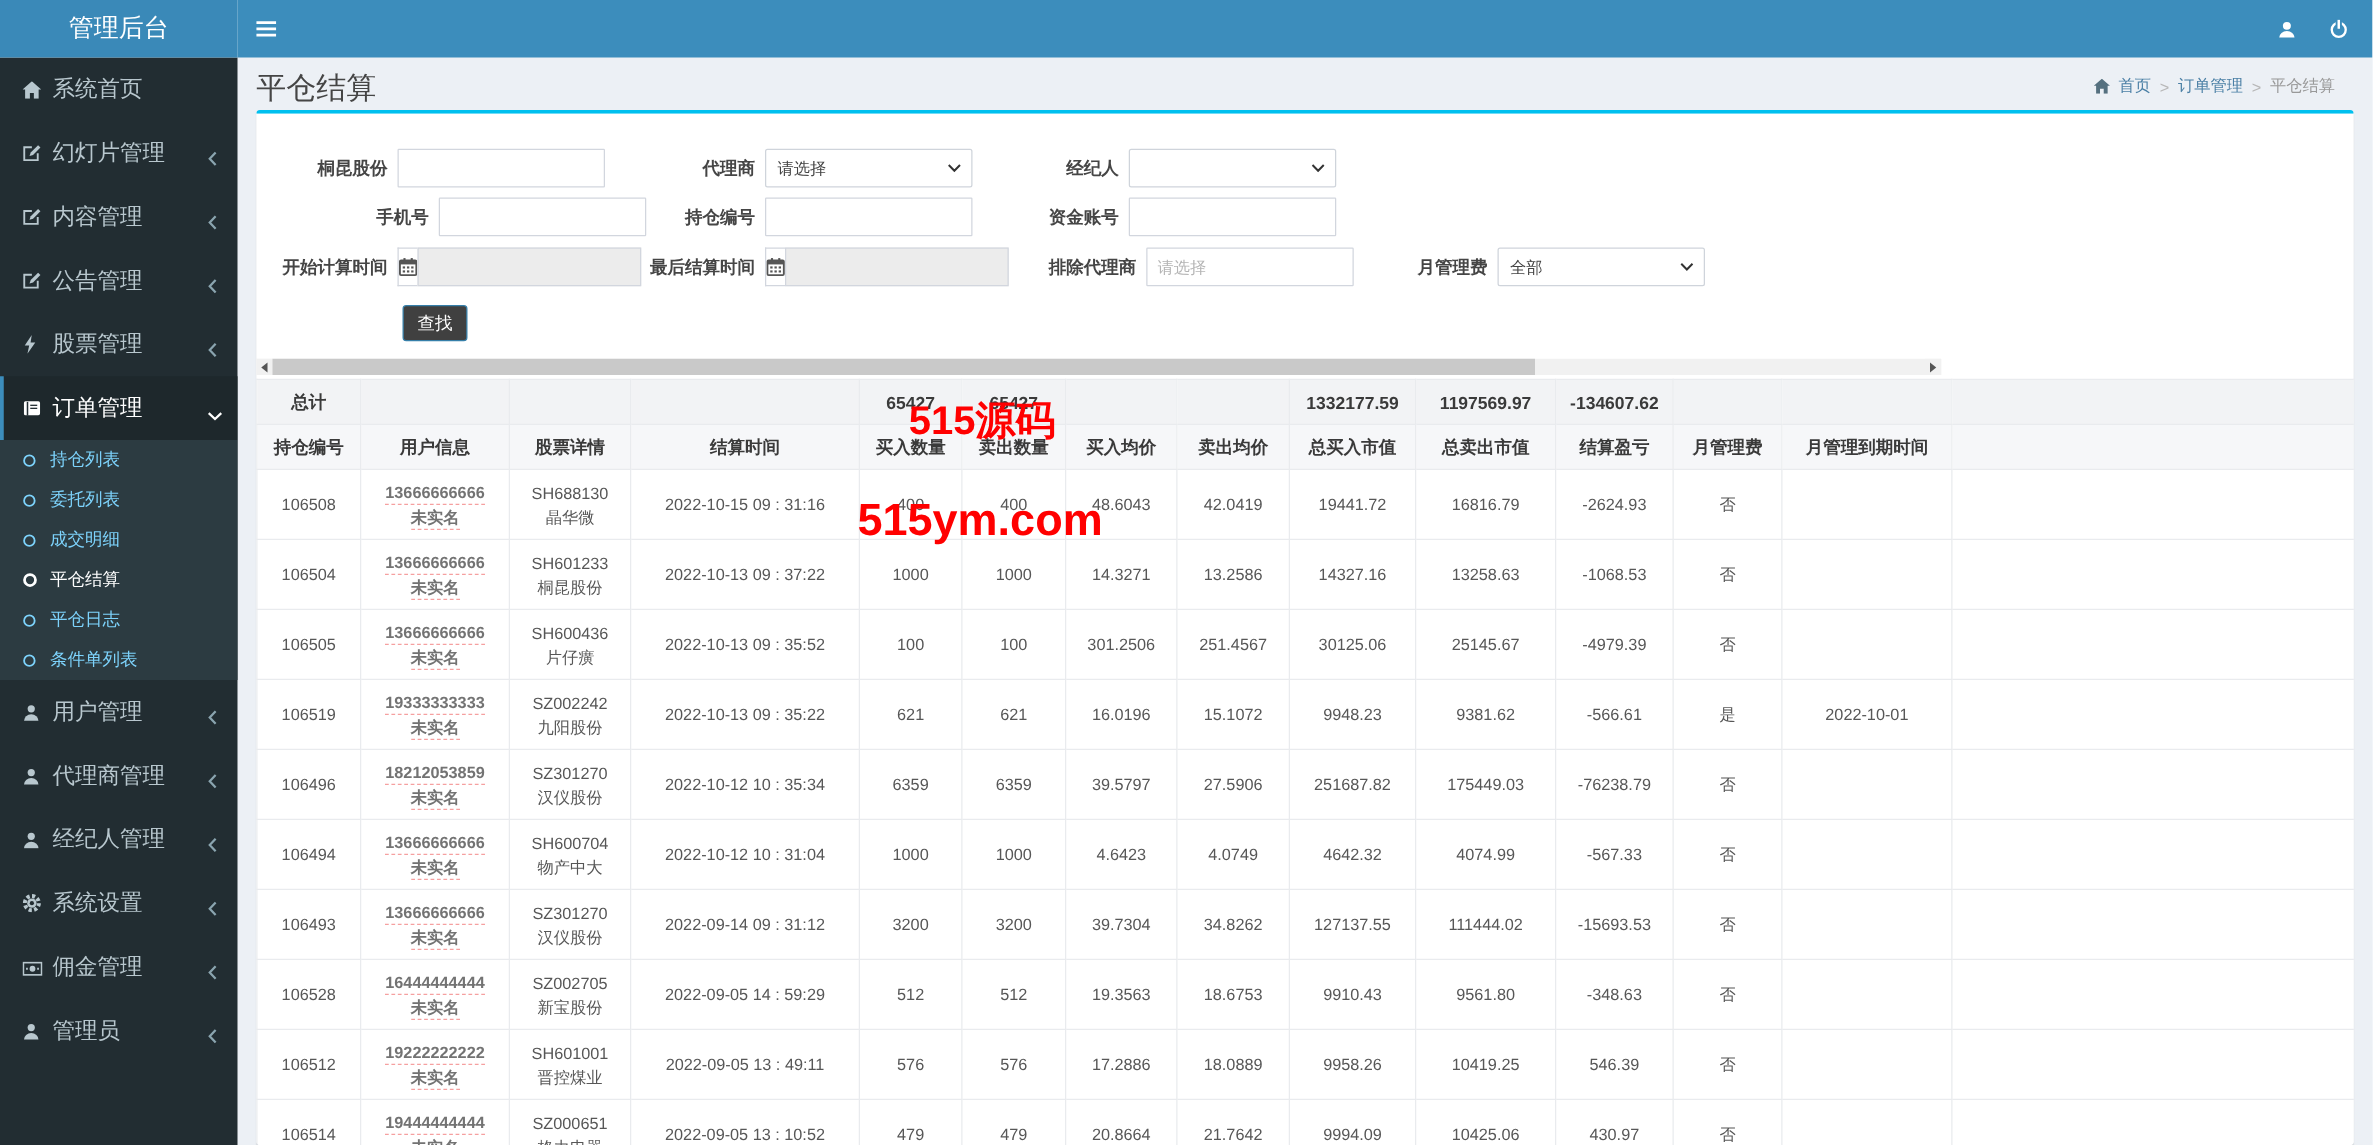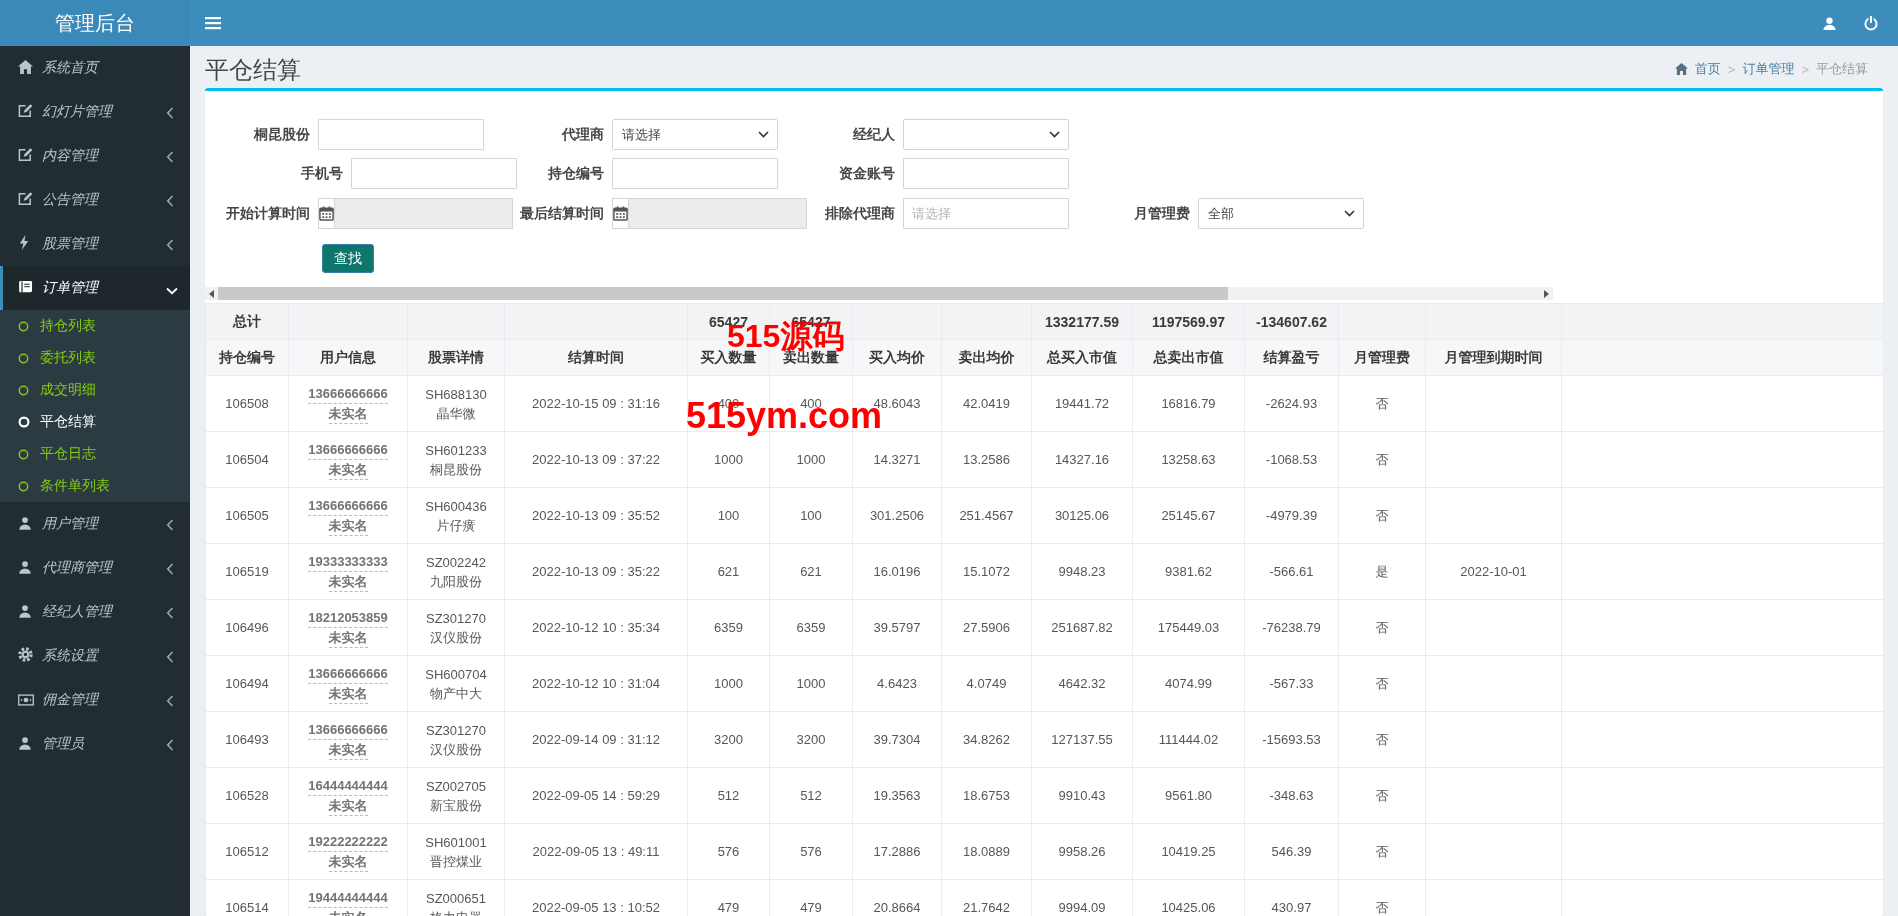--- a/index.html
+++ b/index.html
@@ -14,28 +14,28 @@
           color:#fff; font-size:20px; line-height:46px; text-align:center; }
   .navbar { position:absolute; left:190px; top:0; right:0; height:46px; background:#3c8dbc; }
   .sidebar-toggle { position:absolute; left:0; top:0; width:46px; height:46px; display:flex;
           align-items:center; justify-content:center; cursor:pointer; }
   .nav-right { position:absolute; right:6px; top:0; height:46px; display:flex; }
   .nav-icon-btn { width:42px; height:46px; display:flex; align-items:center; justify-content:center; cursor:pointer; }
   
   .main-sidebar { position:absolute; top:46px; left:0; width:190px; height:870px; background:#222d32; z-index:20; }
   .sidebar-menu { list-style:none; }
   .sidebar-menu > li > a { display:block; position:relative; padding:13px 28px 13px 15px;
-        color:#b8c7ce; font-size:14px; text-decoration:none; cursor:pointer;
-        border-left:3px solid transparent;font-style:italic; }
+        color:#b8c7ce; font-size:18px; text-decoration:none; cursor:pointer;
+        border-left:3px solid transparent; }
   .sidebar-menu > li.active > a { background:#1e282c; color:#fff; border-left-color:#3c8dbc; }
   .micon { display:inline-block; width:24px; vertical-align:-2px; }
   .marrow { position:absolute; right:12px; top:50%; margin-top:-6px; width:12px; height:12px; }
   .treeview-menu { list-style:none; background:#2c3b41; }
   .treeview-menu li a { display:block; padding:7px 5px 7px 18px; font-size:14px;
-        color:#84cc16; text-decoration:none; cursor:pointer; }
+        color:#7dd3fc; text-decoration:none; cursor:pointer; }
   .treeview-menu li.active a { color:#fff; }
   .treeview-menu .micon { width:22px; }
   
   .content-wrapper { position:absolute; left:190px; top:46px; width:1708px; height:870px; background:#ecf0f5; }
   .content-header { position:relative; padding:8px 15px 0 15px; height:42px; }
   .content-header h1 { font-size:24px; font-weight:normal; color:#454545; }
   .breadcrumb { position:absolute; right:30px; top:14px; font-size:13px; color:#999; display:flex; align-items:center; gap:7px; }
   .breadcrumb a { color:#4a7fa5; text-decoration:none; cursor:pointer; }
   .breadcrumb .sep { color:#b8b8b8; }
   
@@ -50,21 +50,21 @@
   input.txt::placeholder { color:#b5b5b5; }
   .sel { width:166px; height:31px; border:1px solid #cfd4db; border-radius:2px; background:#fff;
          position:relative; cursor:pointer; }
   .sel-val { position:absolute; left:9px; top:0; line-height:29px; font-size:13px; color:#444; }
   .sel svg { position:absolute; right:8px; top:9px; }
   .dgroup { display:flex; width:166px; height:31px; }
   .daddon { width:33px; height:31px; border:1px solid #d2d6de; border-right:none; background:#fff;
             display:flex; align-items:center; justify-content:center; }
   .dinput { flex:1; height:31px; border:1px solid #d2d6de; background:#ececec; }
   .btn-search { position:absolute; left:117px; top:153px; height:29px; padding:0 11px;
-            background:#0f766e; border:1px solid #367fa9; border-radius:3px; color:#fff;
+            background:#404040; border:1px solid #367fa9; border-radius:3px; color:#fff;
             font-size:14px; cursor:pointer; font-family:inherit; }
   
   .hscroll { position:absolute; left:0; top:196px; width:1348px; height:13px; background:#f1f1f1; }
   .hs-btn { position:absolute; top:0; width:13px; height:13px; background:#f1f1f1; display:flex; align-items:center; justify-content:center; cursor:pointer; }
   .hs-btn.left { left:0; } .hs-btn.right { right:0; }
   .hs-tri-l { width:0; height:0; border-style:solid; border-width:4px 5px 4px 0; border-color:transparent #555 transparent transparent; }
   .hs-tri-r { width:0; height:0; border-style:solid; border-width:4px 0 4px 5px; border-color:transparent transparent transparent #555; }
   .hs-thumb { position:absolute; left:13px; top:0; width:1010px; height:13px; background:#c9c9c9; cursor:pointer; }
   
   table.grid { position:absolute; left:0; top:212px; width:1678px; border-collapse:collapse; table-layout:fixed; }
@@ -337,21 +337,21 @@
                     <rect x="3.4" y="11" width="2" height="1.8"></rect>
                     <rect x="7" y="11" width="2" height="1.8"></rect>
                     <rect x="10.6" y="11" width="2" height="1.8"></rect>
                   </g>
                 </svg>
               </span>
               <input class="dinput" disabled="" style="">
             </div>
           </div>
         </div>
-        <div class="ffield" style="left: 0px; top: 107px; width: 100%;">
+        <div class="ffield" style="left: 14px; top: 107px; width: 100%;">
           <label class="flabel" style="left: 540px;">排除代理商</label>
           <div class="fctl" style="left: 698px;"><input class="txt" type="text" placeholder="请选择" style=""></div>
         </div>
         <div class="ffield" style="left: 0px; top: 107px; width: 100%;">
           <label class="flabel" style="left: 835px;">月管理费</label>
           <div class="fctl" style="left: 993px;">
             <div class="sel"><span class="sel-val">全部</span><span><svg width="11" height="7" viewBox="0 0 11 7" style="position: absolute; right: 8px; top: 11px;">
                   <path d="M1 1 L5.5 5.6 L10 1" fill="none" stroke="#333" stroke-width="1.6"></path>
                 </svg></span></div>
           </div>

